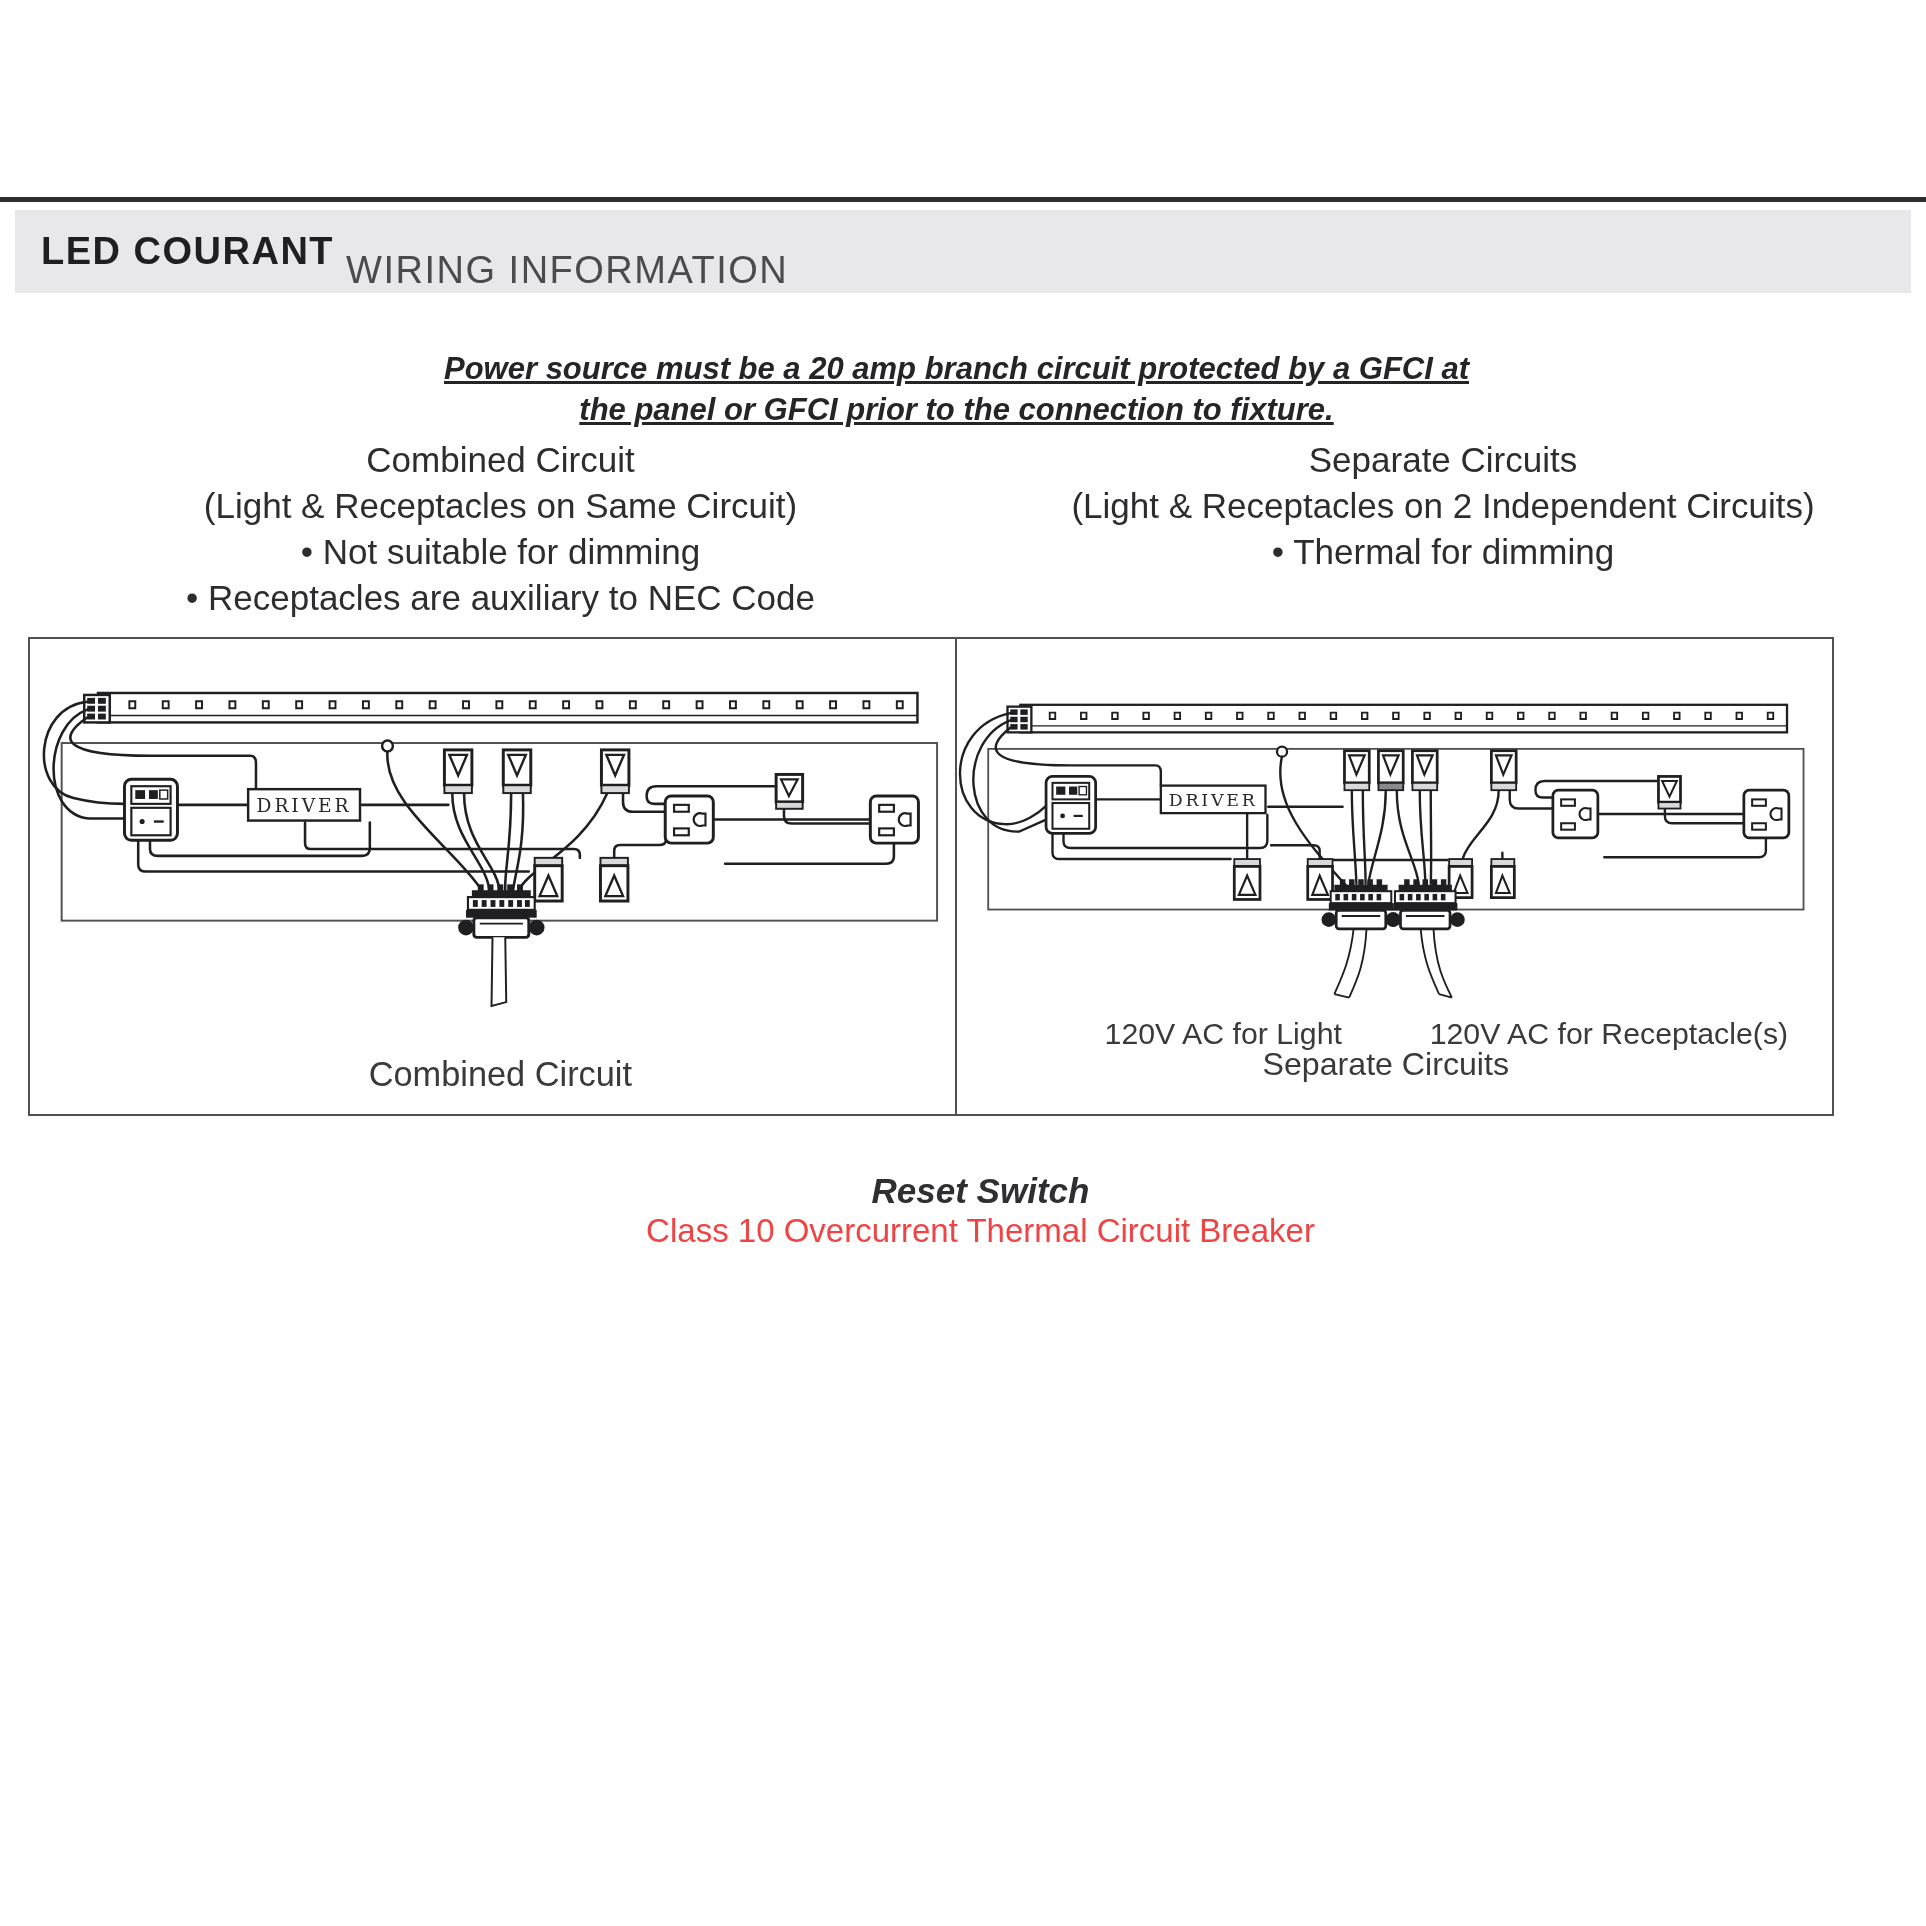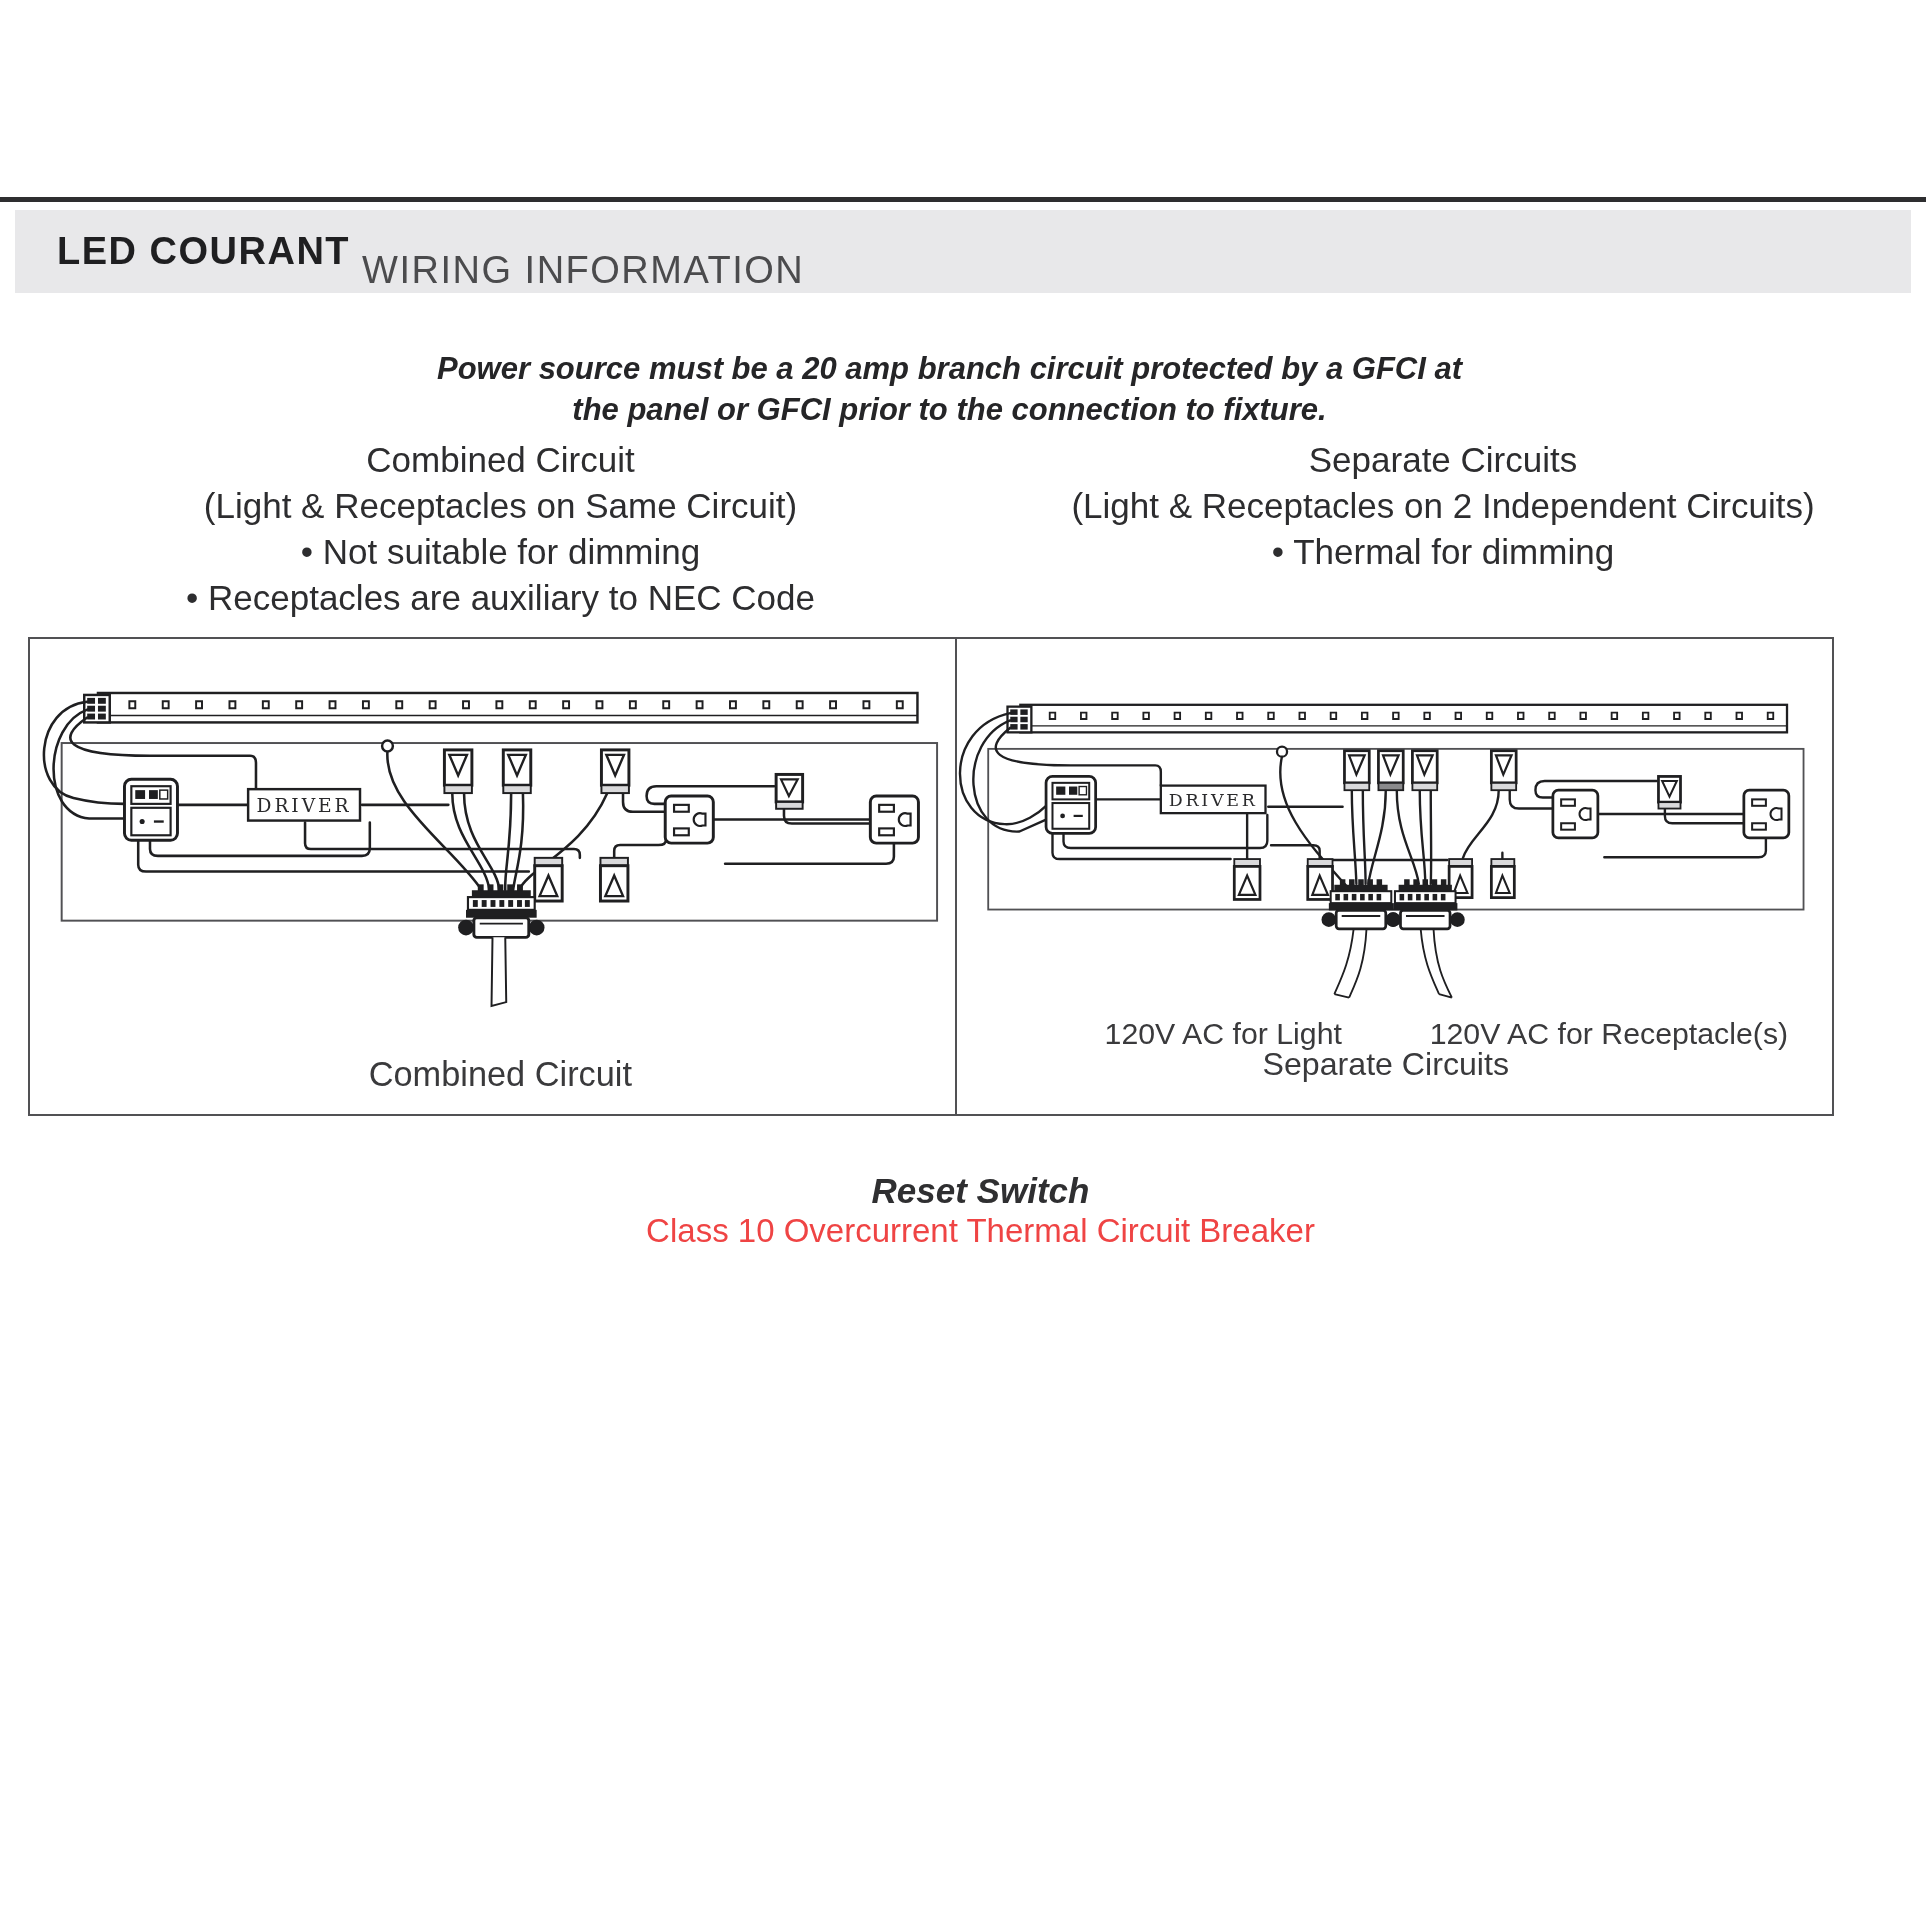--- a/index.html
+++ b/index.html
@@ -4,28 +4,28 @@
 <style>
   html,body{margin:0;padding:0;}
   body{
     width:1927px;height:1927px;background:#ffffff;position:relative;
     font-family:"Liberation Sans",sans-serif;color:#2d2d2f;
     -webkit-font-smoothing:antialiased;overflow:hidden;
   }
   .top-rule{position:absolute;left:0;top:197px;width:1927px;height:5px;background:#2e2e30;}
   .header-bar{
     position:absolute;left:15px;top:210px;width:1896px;height:83px;
-    background:#e8e8ea;display:flex;align-items:center;padding-left:42px;box-sizing:border-box;
+    background:#e8e8ea;display:flex;align-items:center;padding-left:26px;box-sizing:border-box;
     font-size:38px;letter-spacing:1.5px;white-space:pre;
   }
   .header-bar .brand{font-weight:800;color:#1f1f21;}
   .header-bar .rest{font-weight:400;color:#4b4b4d;margin-top:38px;}
   .intro{
-    position:absolute;left:9px;top:348px;width:1881px;text-align:center;
-    font-style:italic;font-weight:bold;font-size:31px;line-height:41px;color:#252527;
+    position:absolute;left:16px;top:348px;width:1881px;text-align:center;
+    font-style:italic;font-weight:bold;font-size:31px;line-height:41px;color:#252527;text-decoration:underline;
   }
   .col{position:absolute;top:437px;text-align:center;font-size:35px;line-height:46px;color:#2d2d2f;}
   .col-left{left:30px;width:941px;}
   .col-right{left:975px;width:936px;}
   .diagram-frame{
     position:absolute;left:28px;top:637px;width:1806px;height:479px;
     border:2px solid #515154;box-sizing:border-box;display:flex;background:#fff;
   }
   .diagram-half{height:100%;}
   .diagram-half.left{width:925px;border-right:2px solid #515154;box-sizing:content-box;}

